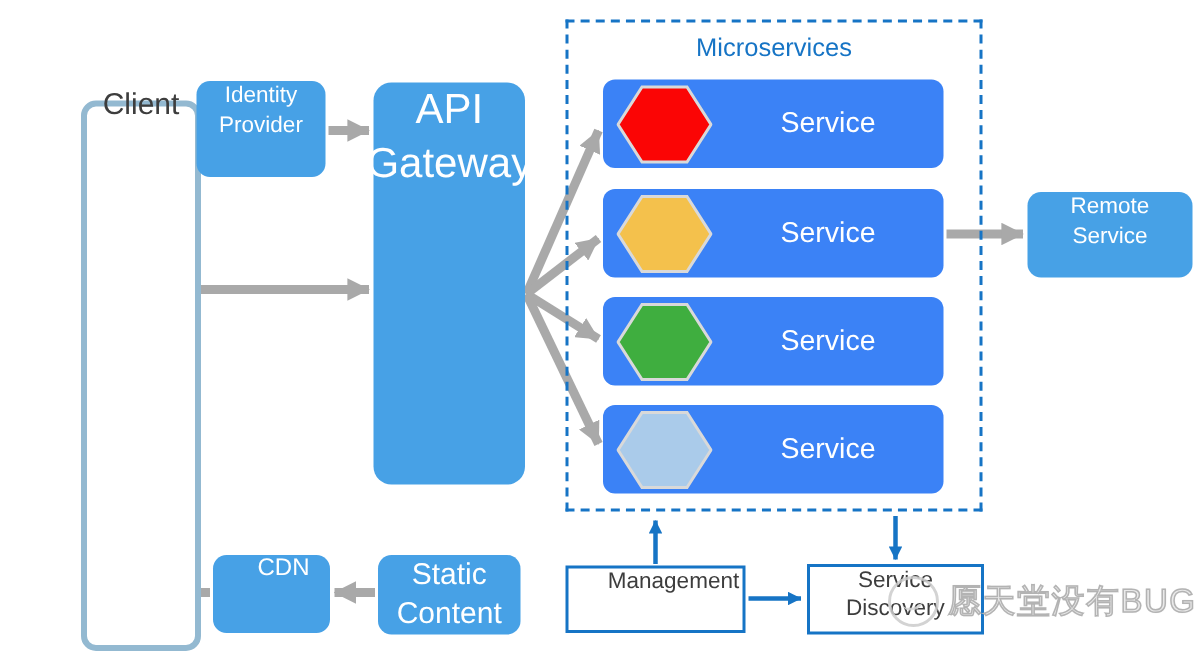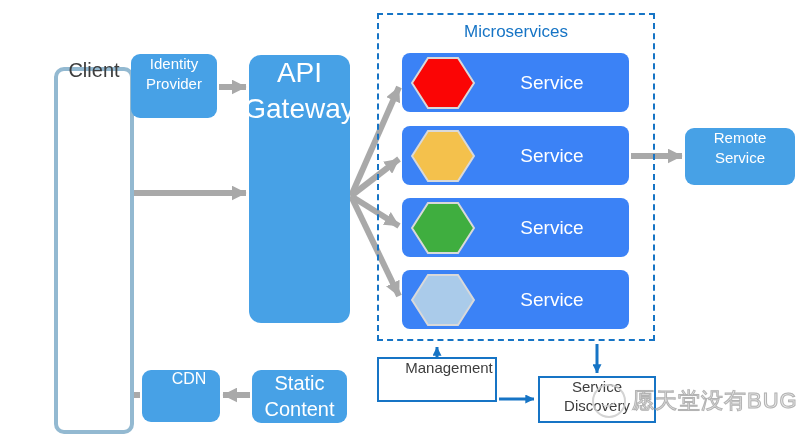--- a/index.html
+++ b/index.html
@@ -21,21 +21,21 @@
   .static{left:252px;top:370px;width:95px;height:53px;font-size:20px;line-height:1.3;padding:0 6px;}
   .ms-box{position:absolute;left:377px;top:13px;width:278px;height:328px;box-sizing:border-box;
     border:2px dashed #1674c5;z-index:2;}
   .ms-title{position:absolute;left:377px;top:22px;width:278px;text-align:center;
     color:#1674c5;font-size:17px;z-index:3;}
   .svc{position:absolute;left:402px;width:227px;height:59px;background:#3b82f6;border-radius:8px;
     display:flex;align-items:center;z-index:3;}
   .svc .hex{margin-left:9px;flex:0 0 auto;}
   .svc-label{flex:1;text-align:center;color:#ffffff;font-size:19px;}
   .outline-node{background:#ffffff;border:2px solid #1674c5;color:#3d3d3d;}
-  .mgmt{left:377px;top:357px;width:120px;height:45px;font-size:15px;padding-left:24px;}
+  .mgmt{left:377px;top:377px;width:120px;height:45px;font-size:15px;padding-left:24px;}
   .sd{left:538px;top:376px;width:118px;height:47px;font-size:15px;line-height:1.25;padding:0 16px;}
   .watermark{position:absolute;left:592px;top:384px;display:flex;align-items:center;z-index:5;}
   .wm-icon{width:34px;height:34px;border-radius:50%;border:2px solid #cccccc;box-sizing:border-box;
     opacity:.85;position:relative;background:transparent;flex:0 0 auto;}
   .wm-icon:before{content:"";position:absolute;left:7px;top:10px;width:14px;height:9px;
     border-bottom:2px solid #d4d4d4;border-radius:50%;transform:rotate(-12deg);}
   .wm-text{margin-left:6px;font-size:22px;letter-spacing:1px;color:#e9e9e9;
     -webkit-text-stroke:1px #b3b3b3;text-shadow:0 0 1px #c9c9c9;white-space:nowrap;}
 </style>
 </head>

